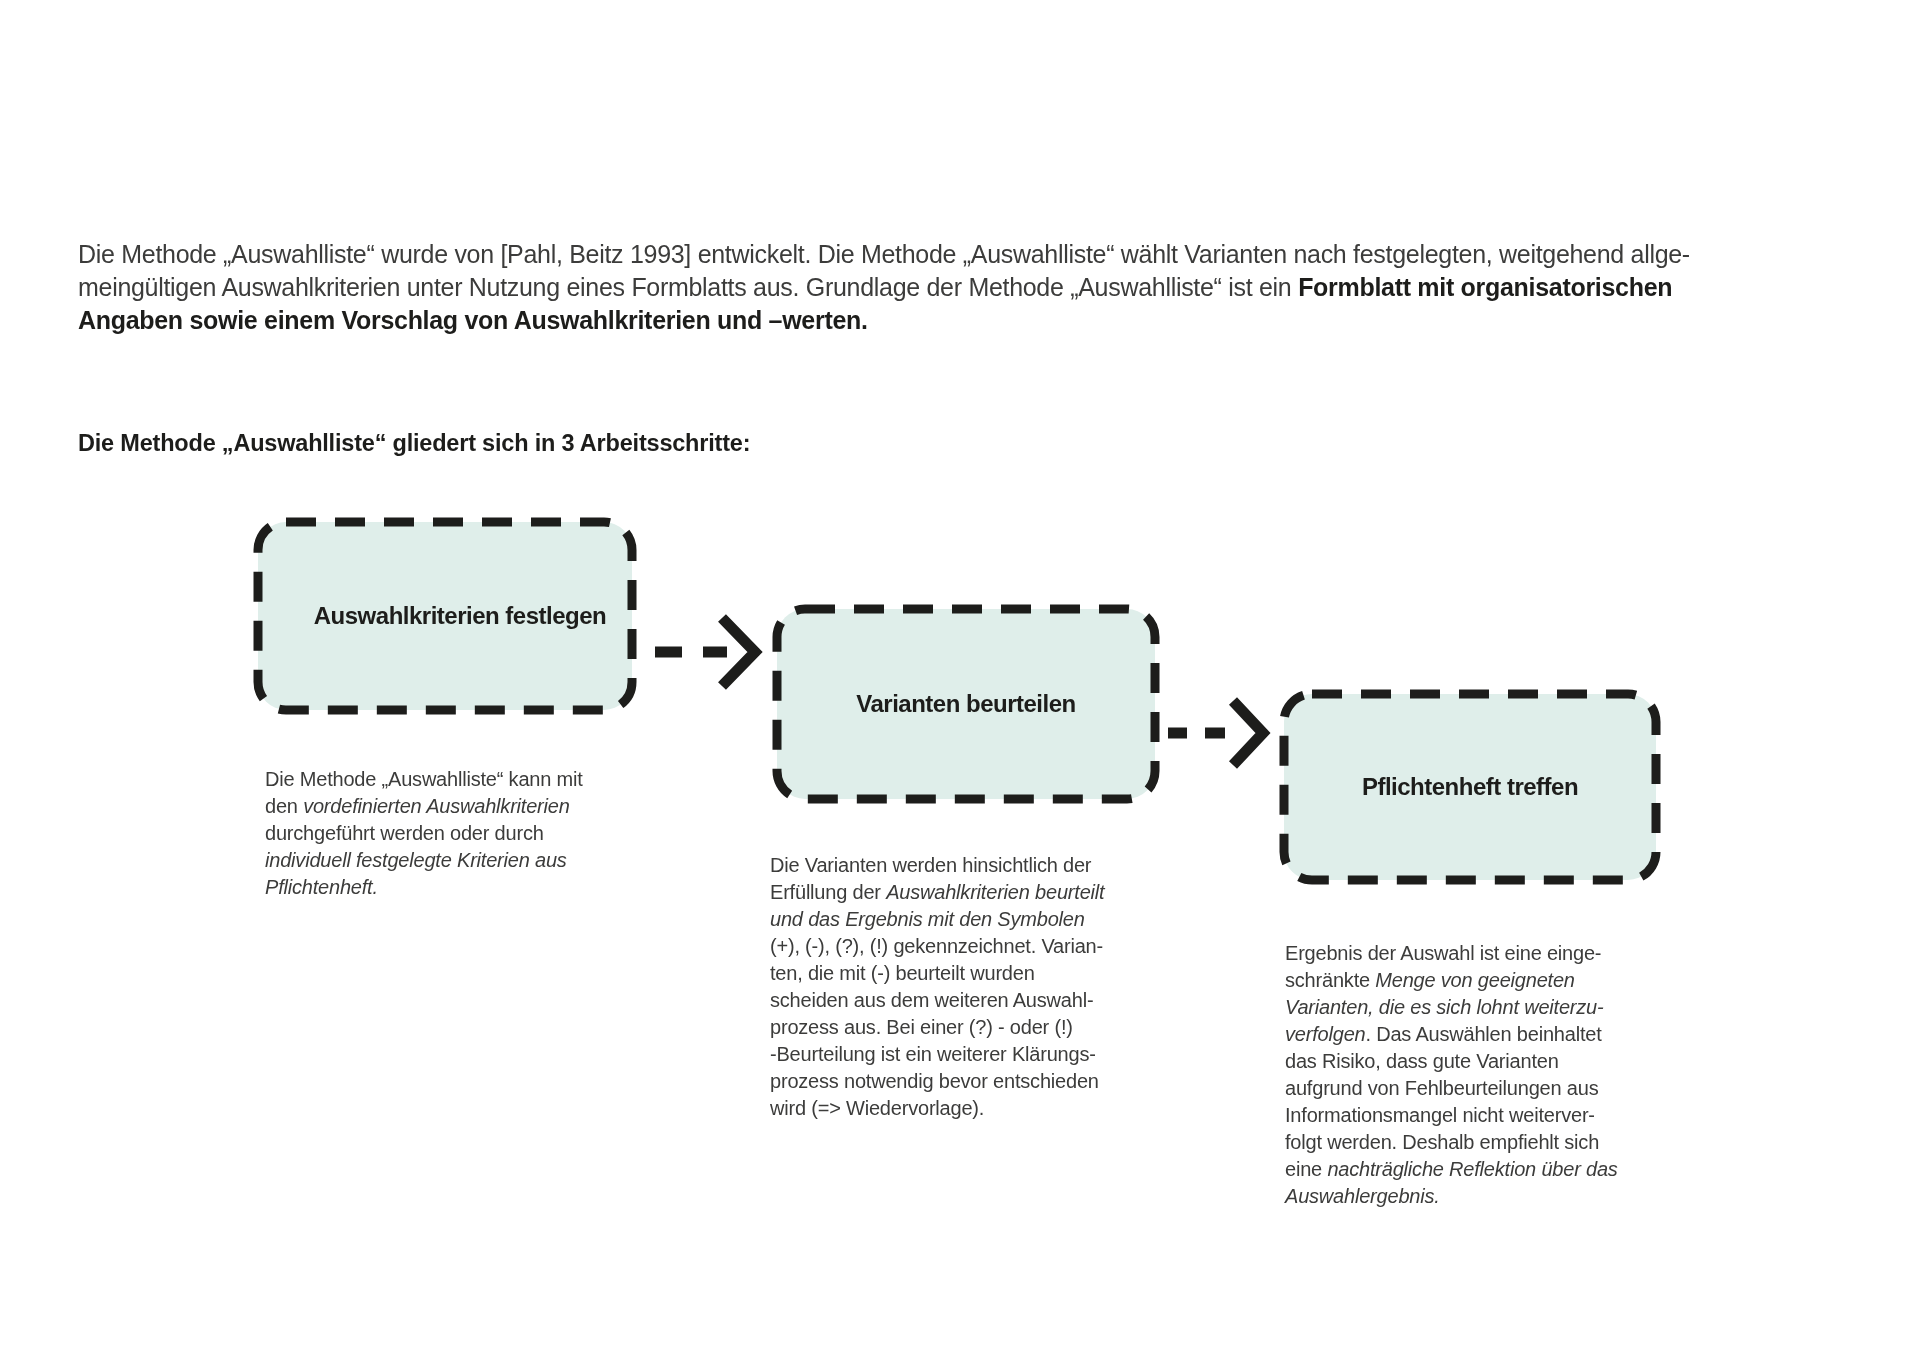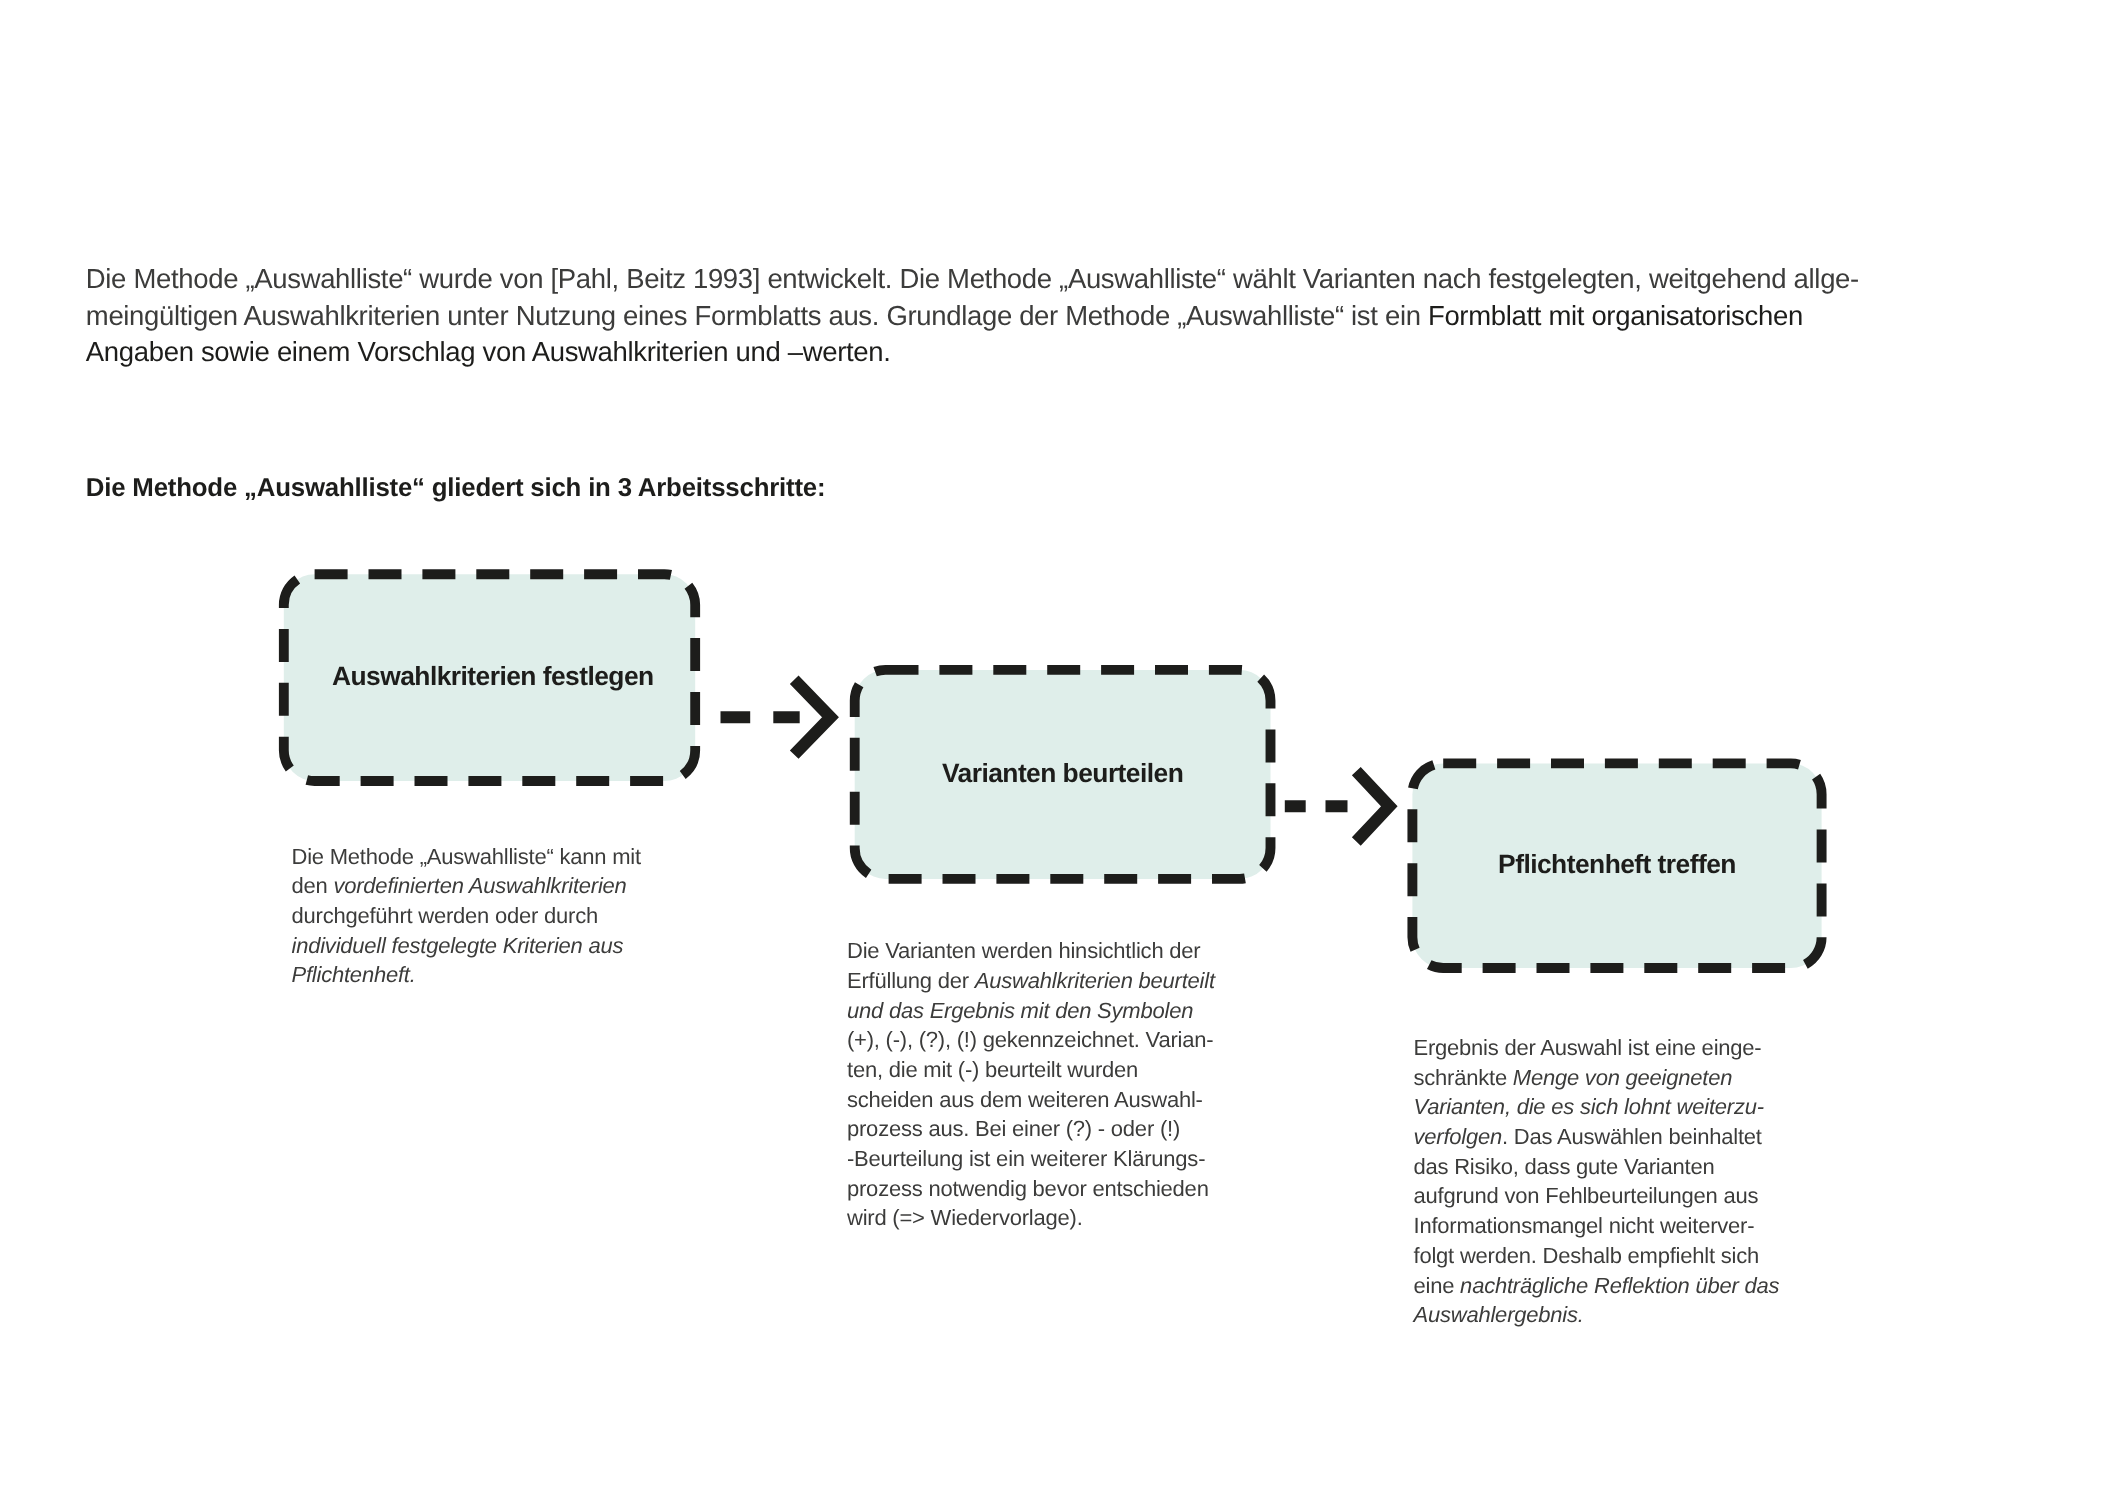--- a/index.html
+++ b/index.html
@@ -30,40 +30,40 @@
   .box-label{
     position:absolute;display:flex;align-items:center;justify-content:center;
     font-size:24px;font-weight:700;letter-spacing:-0.5px;color:#1d1d1b;
     text-align:center;white-space:nowrap;
   }
   .note{
     position:absolute;
     font-size:20px;line-height:27px;letter-spacing:-0.2px;
     color:#3c3c3b;white-space:nowrap;margin:0;
   }
-  .r-b{font-weight:400;color:#1d1d1b;}
+  .r-b{font-weight:700;color:#1d1d1b;}
   .r-i{font-style:italic;}
   .arrow-svg{position:absolute;display:block;}
   .arrow-svg .stroke{stroke:#1d1d1b;fill:none;}
   .box-rect{stroke:#1d1d1b;}
 </style>
 </head>
 <body>
 
 <div class="page">
 
 
   <p class="intro"><span class="r-n">Die Methode „Auswahlliste“ wurde von [Pahl, Beitz 1993] entwickelt. Die Methode „Auswahlliste“ wählt Varianten nach festgelegten, weitgehend allge-</span><br><span class="r-n">meingültigen Auswahlkriterien unter Nutzung eines Formblatts aus. Grundlage der Methode „Auswahlliste“ ist ein </span><span class="r-b">Formblatt mit organisatorischen</span><br><span class="r-b">Angaben sowie einem Vorschlag von Auswahlkriterien und –werten.</span></p>
 
   <h2 class="subtitle">Die Methode „Auswahlliste“ gliedert sich in 3 Arbeitsschritte:</h2>
 
   <svg class="box-svg" style="left:253px;top:517px" width="384" height="198" viewBox="0 0 384 198">
     <rect class="box-rect" x="5" y="5" width="374" height="188" rx="28" ry="28" stroke-width="9" stroke-dasharray="30 19" fill="#dfeeea"></rect>
   </svg>
-  <div class="box-label" style="left:256px;top:517px;width:384px;height:198px">Auswahlkriterien festlegen</div>
+  <div class="box-label" style="left:268px;top:517px;width:384px;height:198px">Auswahlkriterien festlegen</div>
 
   <svg class="arrow-svg" style="left:645px;top:600px" width="125" height="104" viewBox="0 0 125 104">
     <line class="stroke" x1="10" y1="52" x2="37" y2="52" stroke-width="11"></line>
     <line class="stroke" x1="58" y1="52" x2="82" y2="52" stroke-width="11"></line>
     <polyline class="stroke" points="77,18 110,52 77,86" stroke-width="11"></polyline>
   </svg>
 
   <svg class="box-svg" style="left:772px;top:604px" width="388" height="200" viewBox="0 0 388 200">
     <rect class="box-rect" x="5" y="5" width="378" height="190" rx="28" ry="28" stroke-width="9" stroke-dasharray="30 19" fill="#dfeeea"></rect>
   </svg>

